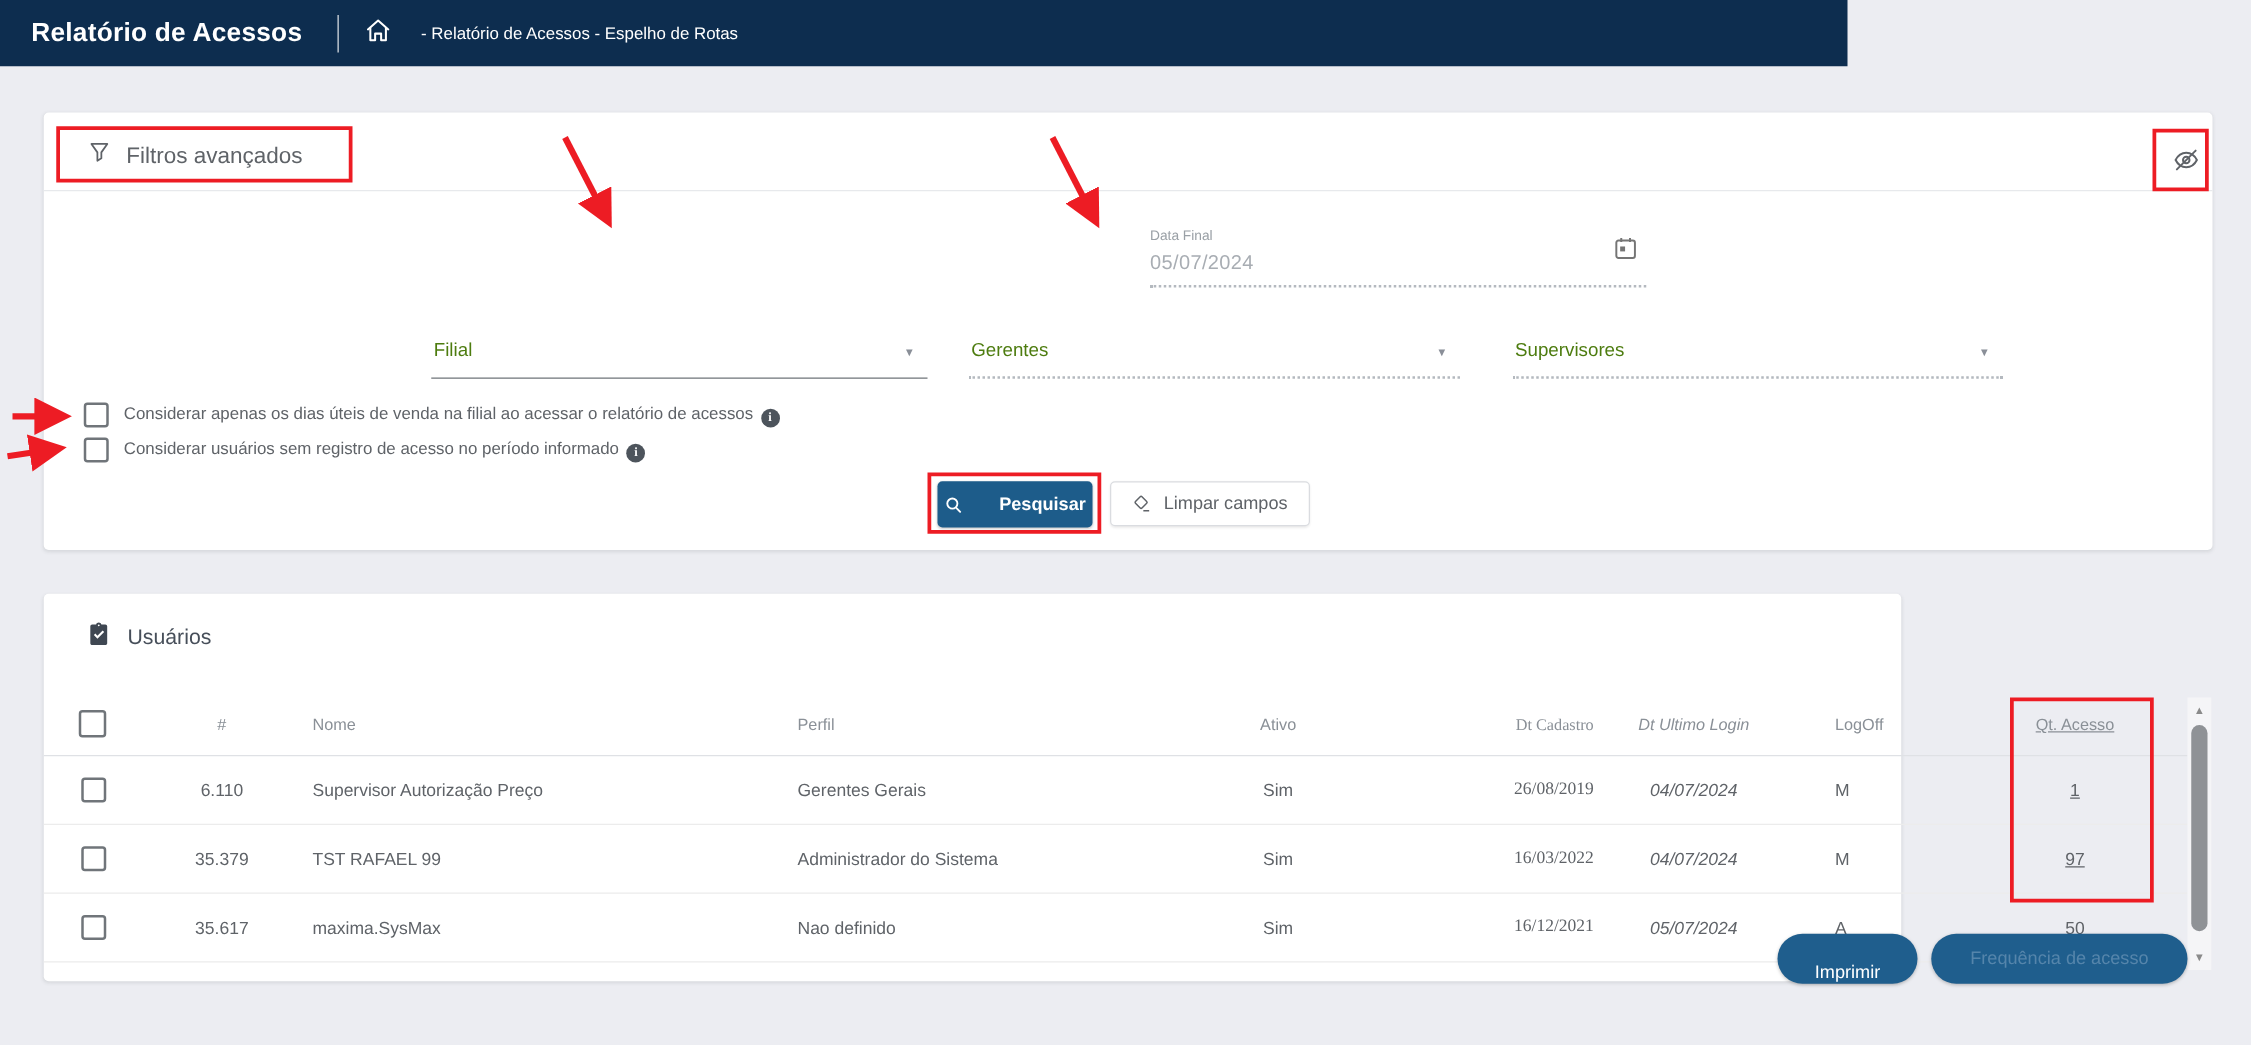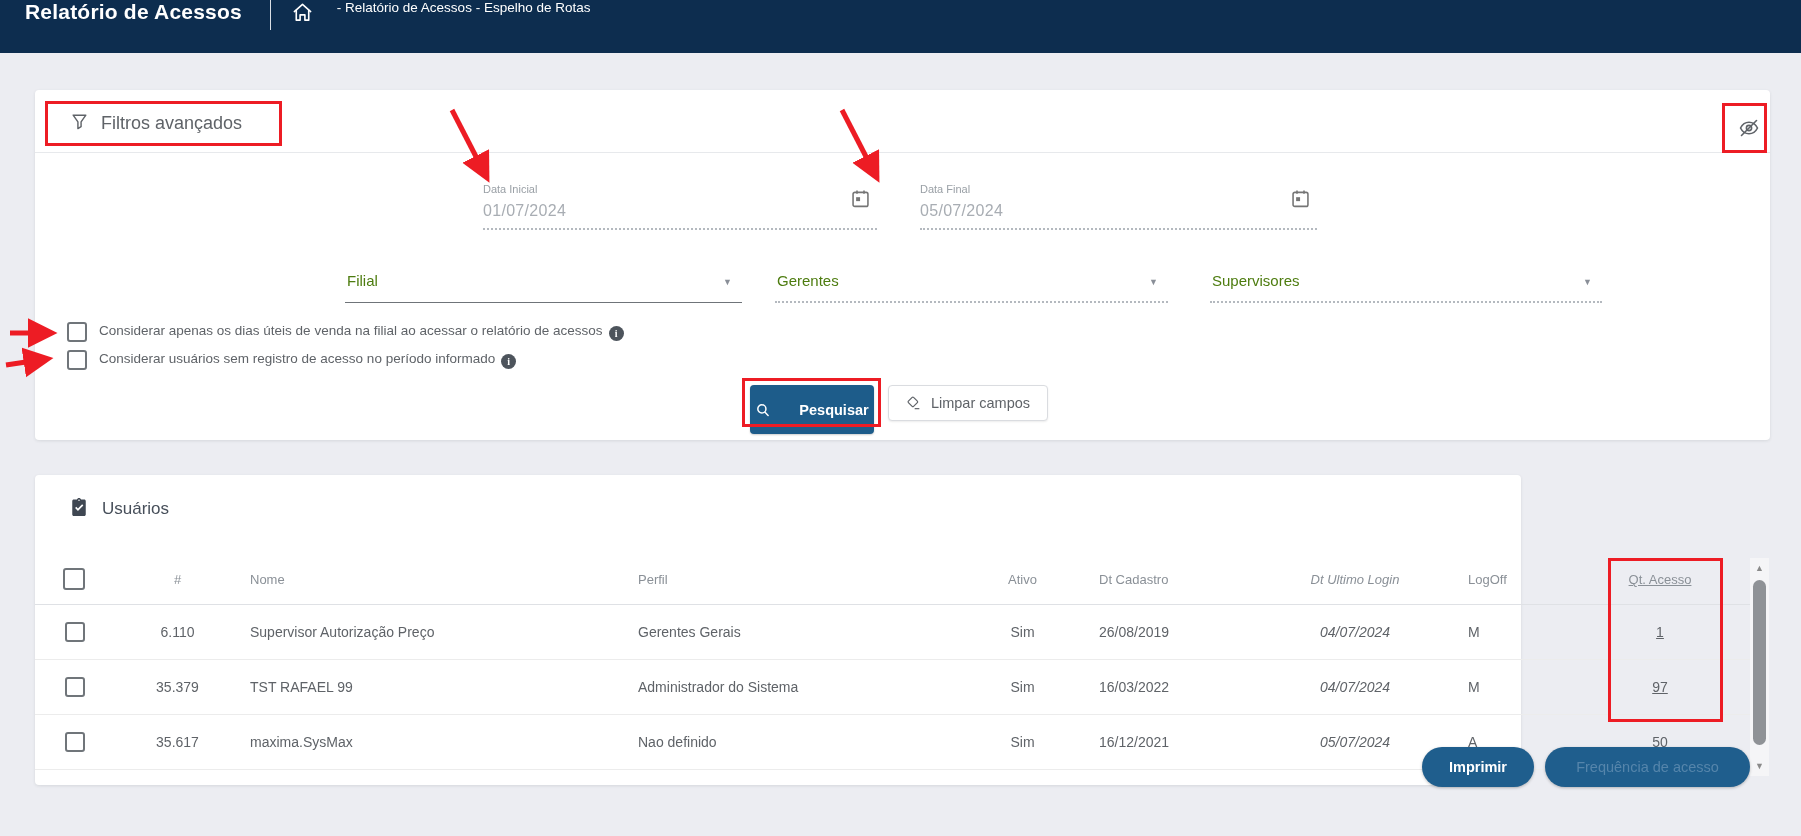--- a/index.html
+++ b/index.html
@@ -3,21 +3,21 @@
 <meta charset="utf-8">
 <style>
   * { box-sizing: border-box; }
   html,body { margin:0; padding:0; }
   body {
     width:1801px; height:836px; position:relative; overflow:hidden;
     background:#ecedf2; font-family:"Liberation Sans", sans-serif;
     -webkit-font-smoothing:antialiased;
   }
   
-  .topbar { position:absolute; left:0; top:0; width:1801px; height:53px; background:#0d2d4f; display:flex; }
+  .topbar { position:absolute; left:0; top:0; width:1478px; height:53px; background:#0d2d4f; display:flex; align-items:center; }
   .topbar-title { color:#fff; font-size:21px; font-weight:700; margin-left:25px; letter-spacing:.2px; }
   .topbar-divider { width:1px; height:30px; background:rgba(255,255,255,.85); margin-left:28px; }
   .home-btn { margin-left:18px; width:28px; height:28px; display:flex; align-items:center; justify-content:center; cursor:pointer; }
   .breadcrumb { color:#fff; font-size:13.5px; margin-left:20px; font-weight:500; }
 
   
   .panel { position:absolute; background:#fff; border-radius:4px; box-shadow:0 1px 3px rgba(60,64,67,.12); }
   #filter-panel { left:35px; top:90px; width:1735px; height:350px; }
   #users-panel  { left:35px; top:475px; width:1486px; height:310px; }
 
@@ -58,35 +58,35 @@
   .users-title { color:#474f5a; font-size:17px; }
 
   .thead { position:absolute; left:0; top:80px; width:1715px; height:50px; border-bottom:1px solid #dfe1e5; }
   .th { position:absolute; top:17px; font-size:13px; color:#8a9097; }
   .trow { position:absolute; left:0; width:1715px; height:55px; border-bottom:1px solid #ececec; }
   .td { position:absolute; top:19px; font-size:14px; color:#5f6368; }
   .col-id     { left:95px;  width:95px;  text-align:center; }
   .col-nome   { left:215px; width:330px; text-align:left; }
   .col-perfil { left:603px; width:300px; text-align:left; }
   .col-ativo  { left:925px; width:125px; text-align:center; }
-  .col-dtc    { left:1064px; width:120px; text-align:left; }
+  .col-dtc    { left:1120px; width:120px; text-align:right;font-family:Liberation Serif, serif; }
   .col-dtl    { left:1260px; width:120px; text-align:center;font-style:italic; }
   .col-log    { left:1433px; width:100px; text-align:left; }
   .col-qt     { left:1570px; width:110px; text-align:center;text-decoration:underline; }
   .row-chk { position:absolute; left:30px; top:17px; }
   .head-chk { position:absolute; left:28px; top:13px; width:22px; height:22px; }
 
   
   .scrollbar { position:absolute; left:1715px; top:83px; width:19px; height:218px; background:#f5f5f7; }
   .sb-arrow { position:absolute; left:0; width:19px; text-align:center; color:#8a8a8a; font-size:9px; cursor:pointer; }
   .sb-thumb { position:absolute; left:3px; top:22px; width:13px; height:165px; background:#8f9296; border-radius:7px; cursor:pointer; }
 
   
   .pill { position:absolute; height:40px; border-radius:20px; background:#1f5e8d; border:none; font-family:inherit; font-size:14.5px; display:flex; align-items:center; justify-content:center; cursor:pointer; z-index:20; box-shadow:0 1px 3px rgba(0,0,0,.25); }
-  #print-pill { left:1422px; top:747px; width:112px; color:#fff; font-weight:700; }
+  #print-pill { left:1422px; top:747px; width:112px; color:#fff; font-weight:400;align-items:flex-end; }
   #freq-pill  { left:1545px; top:747px; width:205px; color:#5585ab; font-weight:400; }
 
   .arrows-overlay { position:absolute; left:0; top:0; width:1801px; height:836px; pointer-events:none; z-index:40; }
 </style>
 </head>
 <body>
 
 <div class="topbar">
   <div class="topbar-title">Relatório de Acessos</div>
   <div class="topbar-divider"></div>
@@ -116,32 +116,20 @@
   <div class="eye-btn">
     <span>
       <svg width="24" height="24" viewBox="0 0 24 24" fill="none" stroke="#5f6368" stroke-width="1.6" stroke-linecap="round">
         <path d="M3.5 12 C5.5 8 8.5 6.2 12 6.2 C15.5 6.2 18.5 8 20.5 12 C18.5 16 15.5 17.8 12 17.8 C8.5 17.8 5.5 16 3.5 12 Z"></path>
         <circle cx="12" cy="12" r="2.6"></circle>
         <line x1="4.5" y1="19.5" x2="19.5" y2="4.5"></line>
       </svg>
     </span>
   </div>
 
-  <div class="field dotted-bottom" style="left:448px; top:93px; width:394px; height:47px;">
-    <span class="field-label">Data Inicial</span>
-    <span class="field-value">01/07/2024</span>
-    <span class="cal-icon">
-      <svg width="21" height="21" viewBox="0 0 24 24" fill="none" stroke="#757575" stroke-width="1.8">
-        <rect x="3.5" y="5" width="17" height="16" rx="2"></rect>
-        <line x1="8" y1="2.8" x2="8" y2="6.5"></line>
-          <line x1="16" y1="2.8" x2="16" y2="6.5"></line>
-        <rect x="7" y="10.5" width="4.5" height="4.5" fill="#757575" stroke="none"></rect>
-      </svg>
-    </span>
-  </div>
 
   <div class="field dotted-bottom" style="left:885px; top:93px; width:397px; height:47px;">
     <span class="field-label">Data Final</span>
     <span class="field-value">05/07/2024</span>
     <span class="cal-icon">
       <svg width="21" height="21" viewBox="0 0 24 24" fill="none" stroke="#757575" stroke-width="1.8">
         <rect x="3.5" y="5" width="17" height="16" rx="2"></rect>
         <line x1="8" y1="2.8" x2="8" y2="6.5"></line>
           <line x1="16" y1="2.8" x2="16" y2="6.5"></line>
         <rect x="7" y="10.5" width="4.5" height="4.5" fill="#757575" stroke="none"></rect>
@@ -164,21 +152,21 @@
 
   <div class="chk-row" style="left:32px; top:260px;">
     <span class="chk"></span>
     <span class="chk-label"><span>Considerar usuários sem registro de acesso no período informado</span><span class="info-dot">i</span></span>
   </div>
   <div class="chk-row" style="left:32px; top:232px;">
     <span class="chk"></span>
     <span class="chk-label"><span>Considerar apenas os dias úteis de venda na filial ao acessar o relatório de acessos</span><span class="info-dot">i</span></span>
   </div>
 
-  <button class="btn-primary" style="left:715px; top:295px; width:124px; height:49px;gap:29px;">
+  <button class="btn-primary" style="left:715px; top:295px; width:124px; height:37px;gap:29px;">
     <span style="display:flex;">
       <svg width="15" height="15" viewBox="0 0 24 24" fill="none" stroke="#ffffff" stroke-width="2.4" stroke-linecap="round">
         <circle cx="11" cy="11" r="6.5"></circle>
           <line x1="16" y1="16.5" x2="21" y2="21.5"></line>
       </svg>
     </span>
     <span>Pesquisar</span>
   </button>
   <button class="btn-outline" style="left:853px; top:295px; width:160px; height:36px;">
     <span style="display:flex;">

